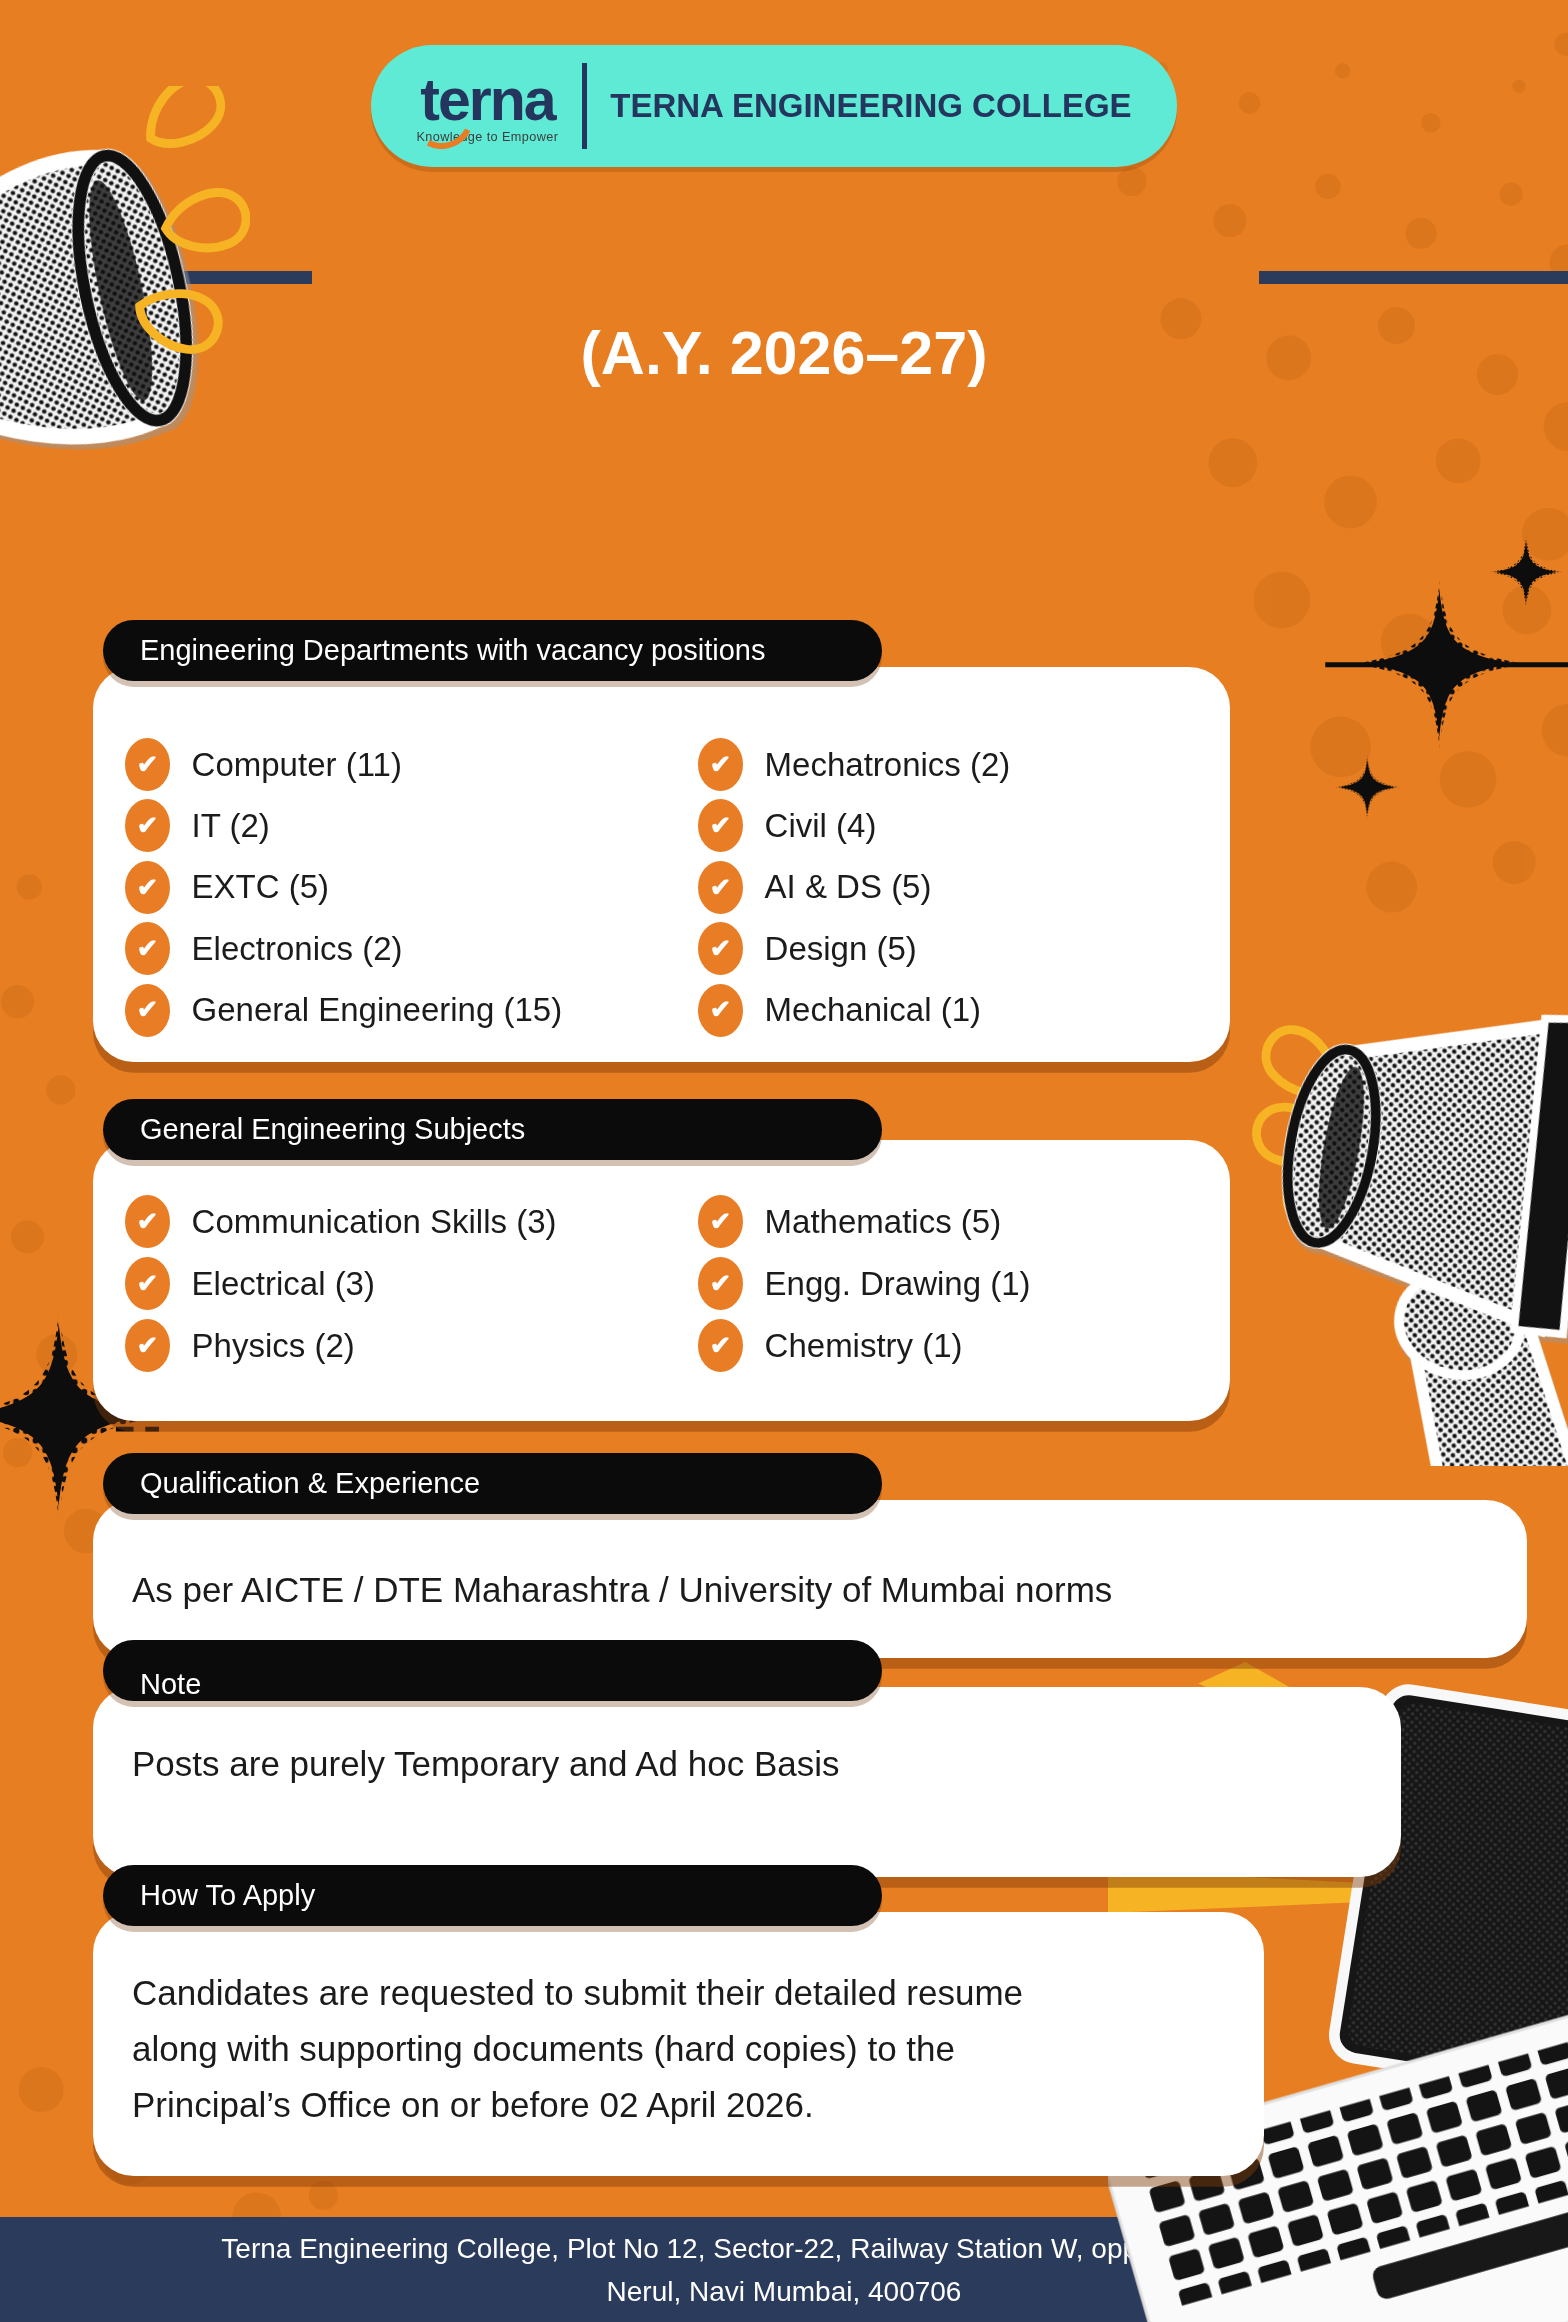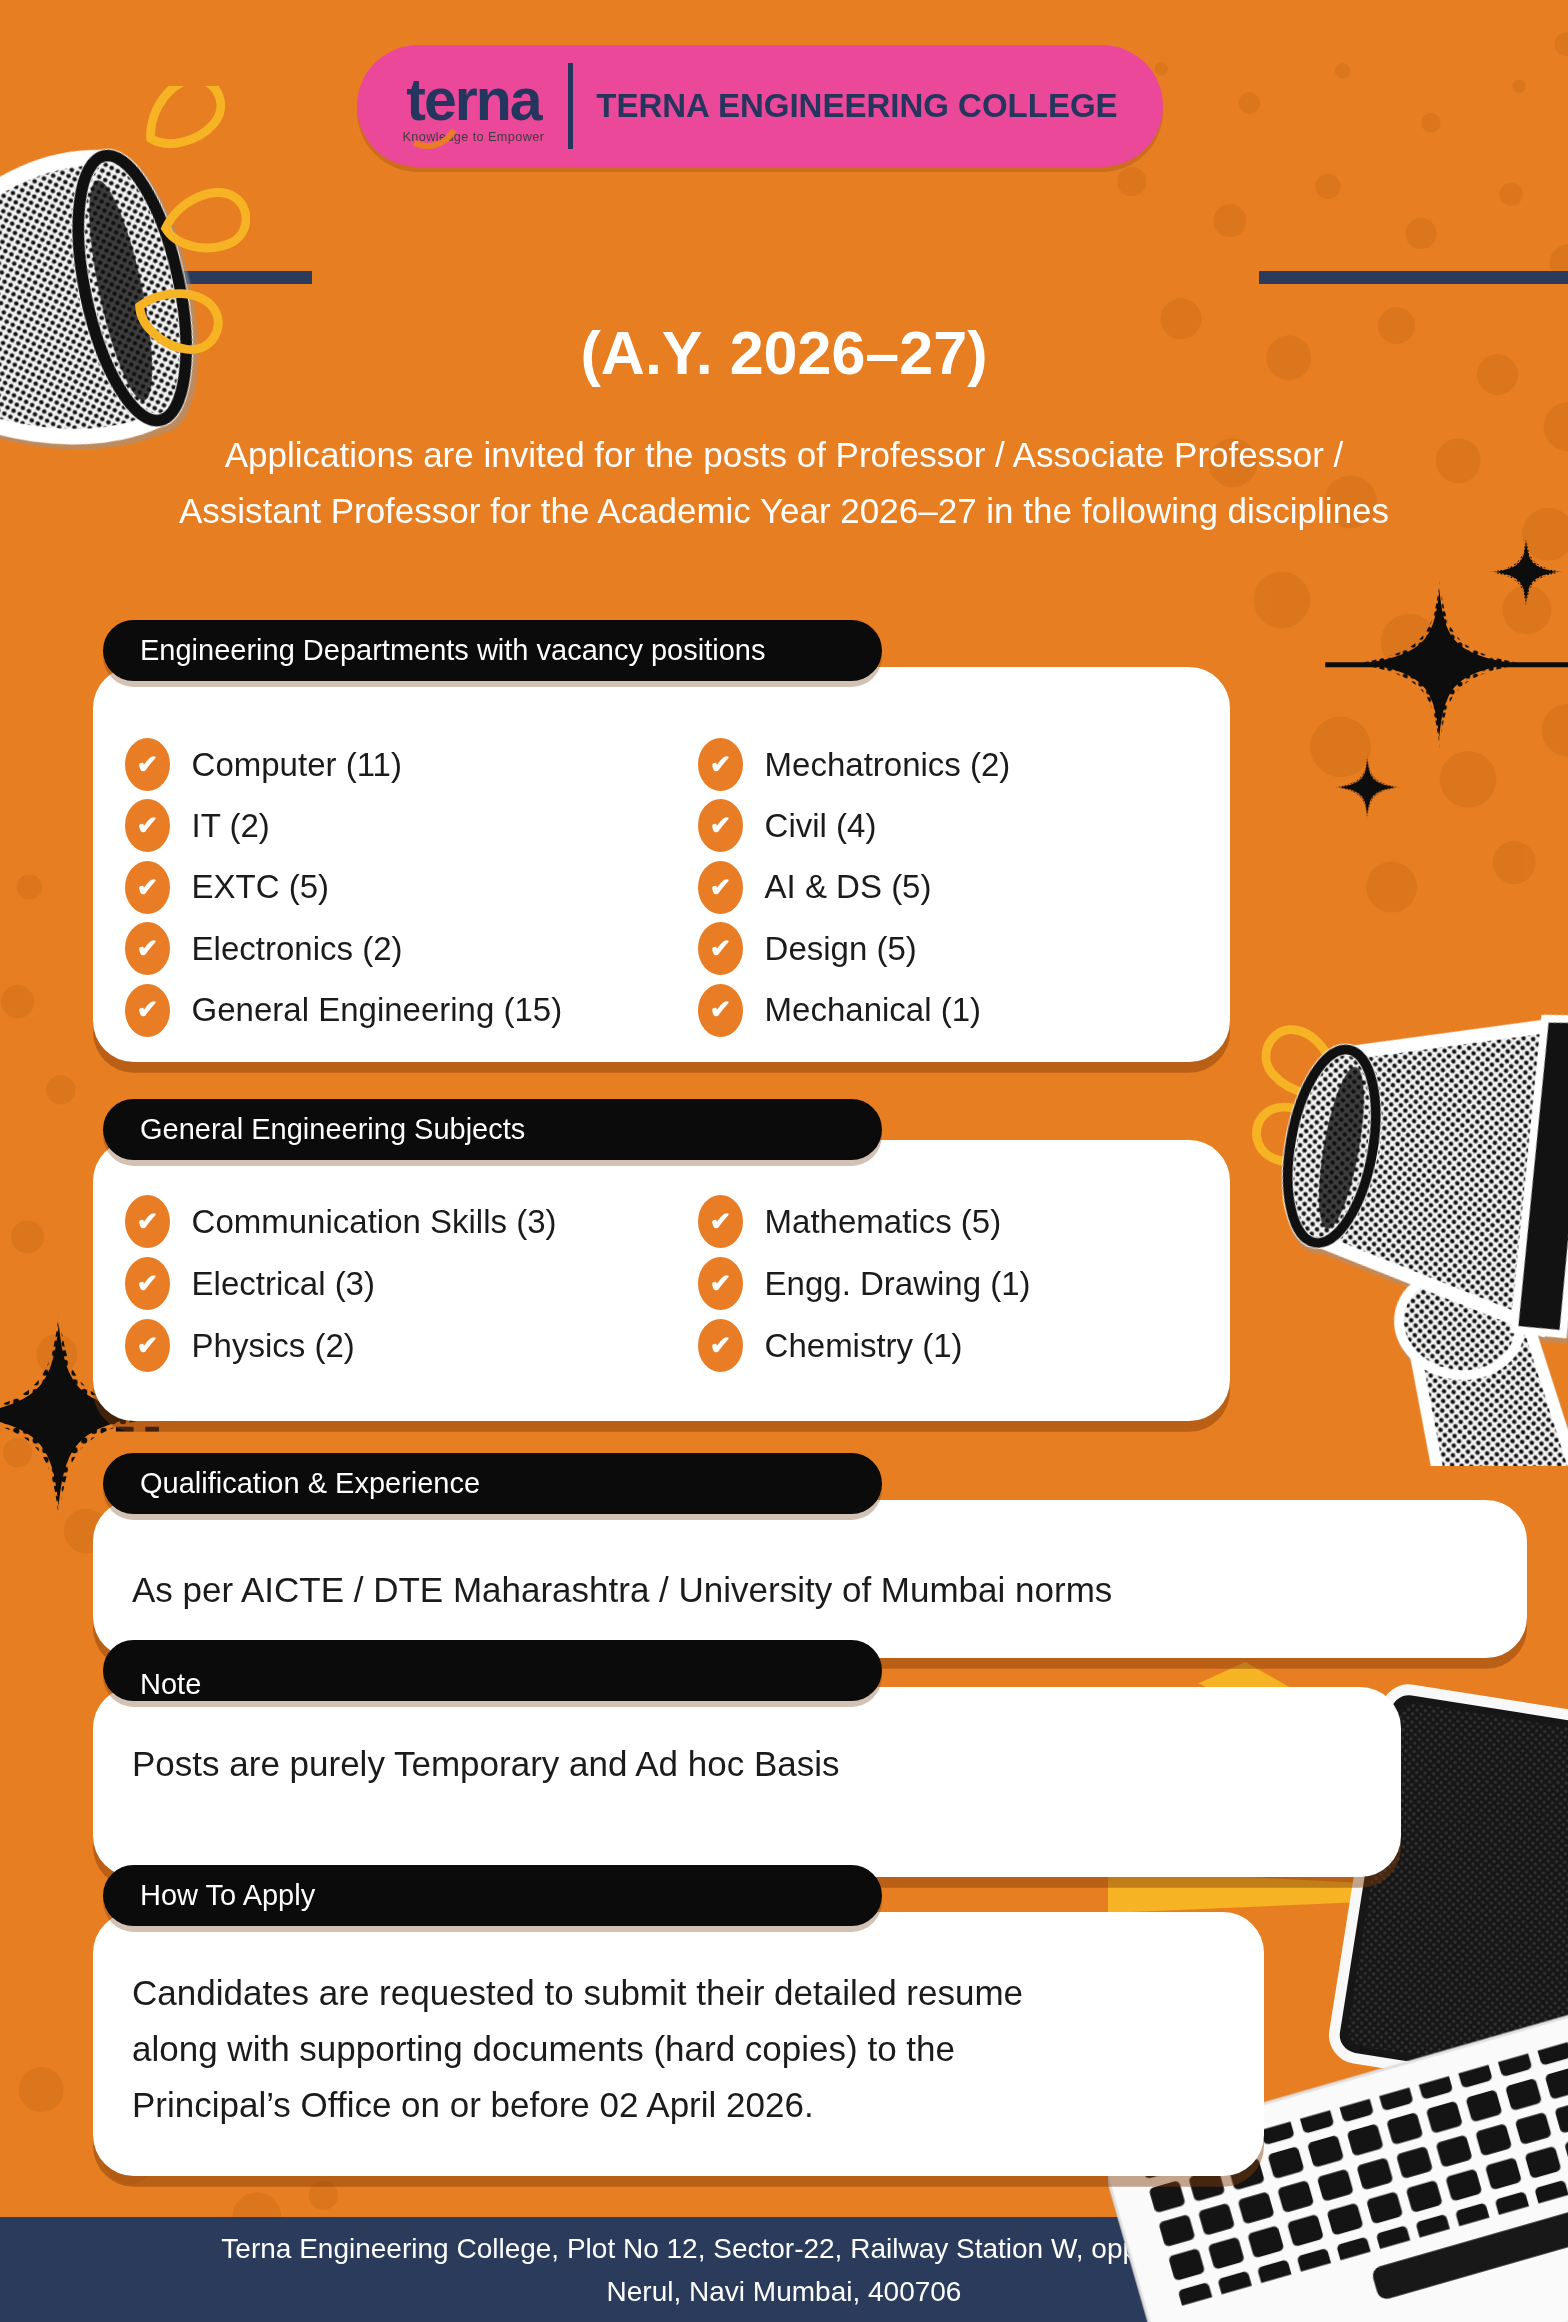--- a/index.html
+++ b/index.html
@@ -1,21 +1,21 @@
 <!DOCTYPE html>
 <html><head>
 <meta charset="utf-8">
 <style>
   html,body{margin:0;padding:0;background:#E87E22;}
   .poster{position:relative;width:1568px;height:2323px;background:#E87E22;overflow:hidden;
           font-family:"Liberation Sans",sans-serif;}
   .abs{position:absolute;}
 
   
-  .logo-pill{left:357px;top:45px;width:806px;height:122px;background:#ec4899;border-radius:63px;
+  .logo-pill{left:371px;top:45px;width:806px;height:122px;background:#5eead4;border-radius:63px;
              display:flex;align-items:center;justify-content:center;gap:23.5px;z-index:3;
              box-shadow:0 4.9px 0 rgba(120,58,8,.25);}
   .logo-mark{position:relative;text-align:center;padding-top:3.9px;}
   .logo-word{font-size:59px;font-weight:bold;color:#25365E;letter-spacing:-2px;line-height:.95;display:block;}
   .logo-swoosh{position:absolute;left:-7.8px;top:15.7px;width:53px;height:53px;border:6.9px solid transparent;
                border-bottom-color:#E87D25;border-radius:50%;transform:rotate(-18deg);}
   .logo-tag{font-size:12.7px;color:#3d3d3d;letter-spacing:0.4px;display:block;margin-top:2px;}
   .logo-divider{width:4.9px;height:86px;background:#25365E;}
   .logo-name{font-size:33px;font-weight:bold;color:#25365E;letter-spacing:0;white-space:nowrap;}
 
@@ -254,24 +254,20 @@
     <div class="logo-mark">
       <span class="logo-swoosh"></span>
       <span class="logo-word">terna</span>
       <span class="logo-tag">Knowledge to Empower</span>
     </div>
     <div class="logo-divider"></div>
     <div class="logo-name">TERNA ENGINEERING COLLEGE</div>
   </div>
 
   <div class="abs subtitle">(A.Y. 2026–27)</div>
-  <div class="abs intro">
-    <div>Applications are invited for the posts of Professor / Associate Professor /</div>
-    <div>Assistant Professor for the Academic Year 2026–27 in the following disciplines</div>
-  </div>
 
   <div class="abs pill pill1">
     <span>Engineering Departments with vacancy positions</span>
   </div>
   <div class="abs card card1">
     <div class="cols">
       <ul class="col left">
         <li class="item">
             <span class="check">
               <span class="tick">✔</span>

